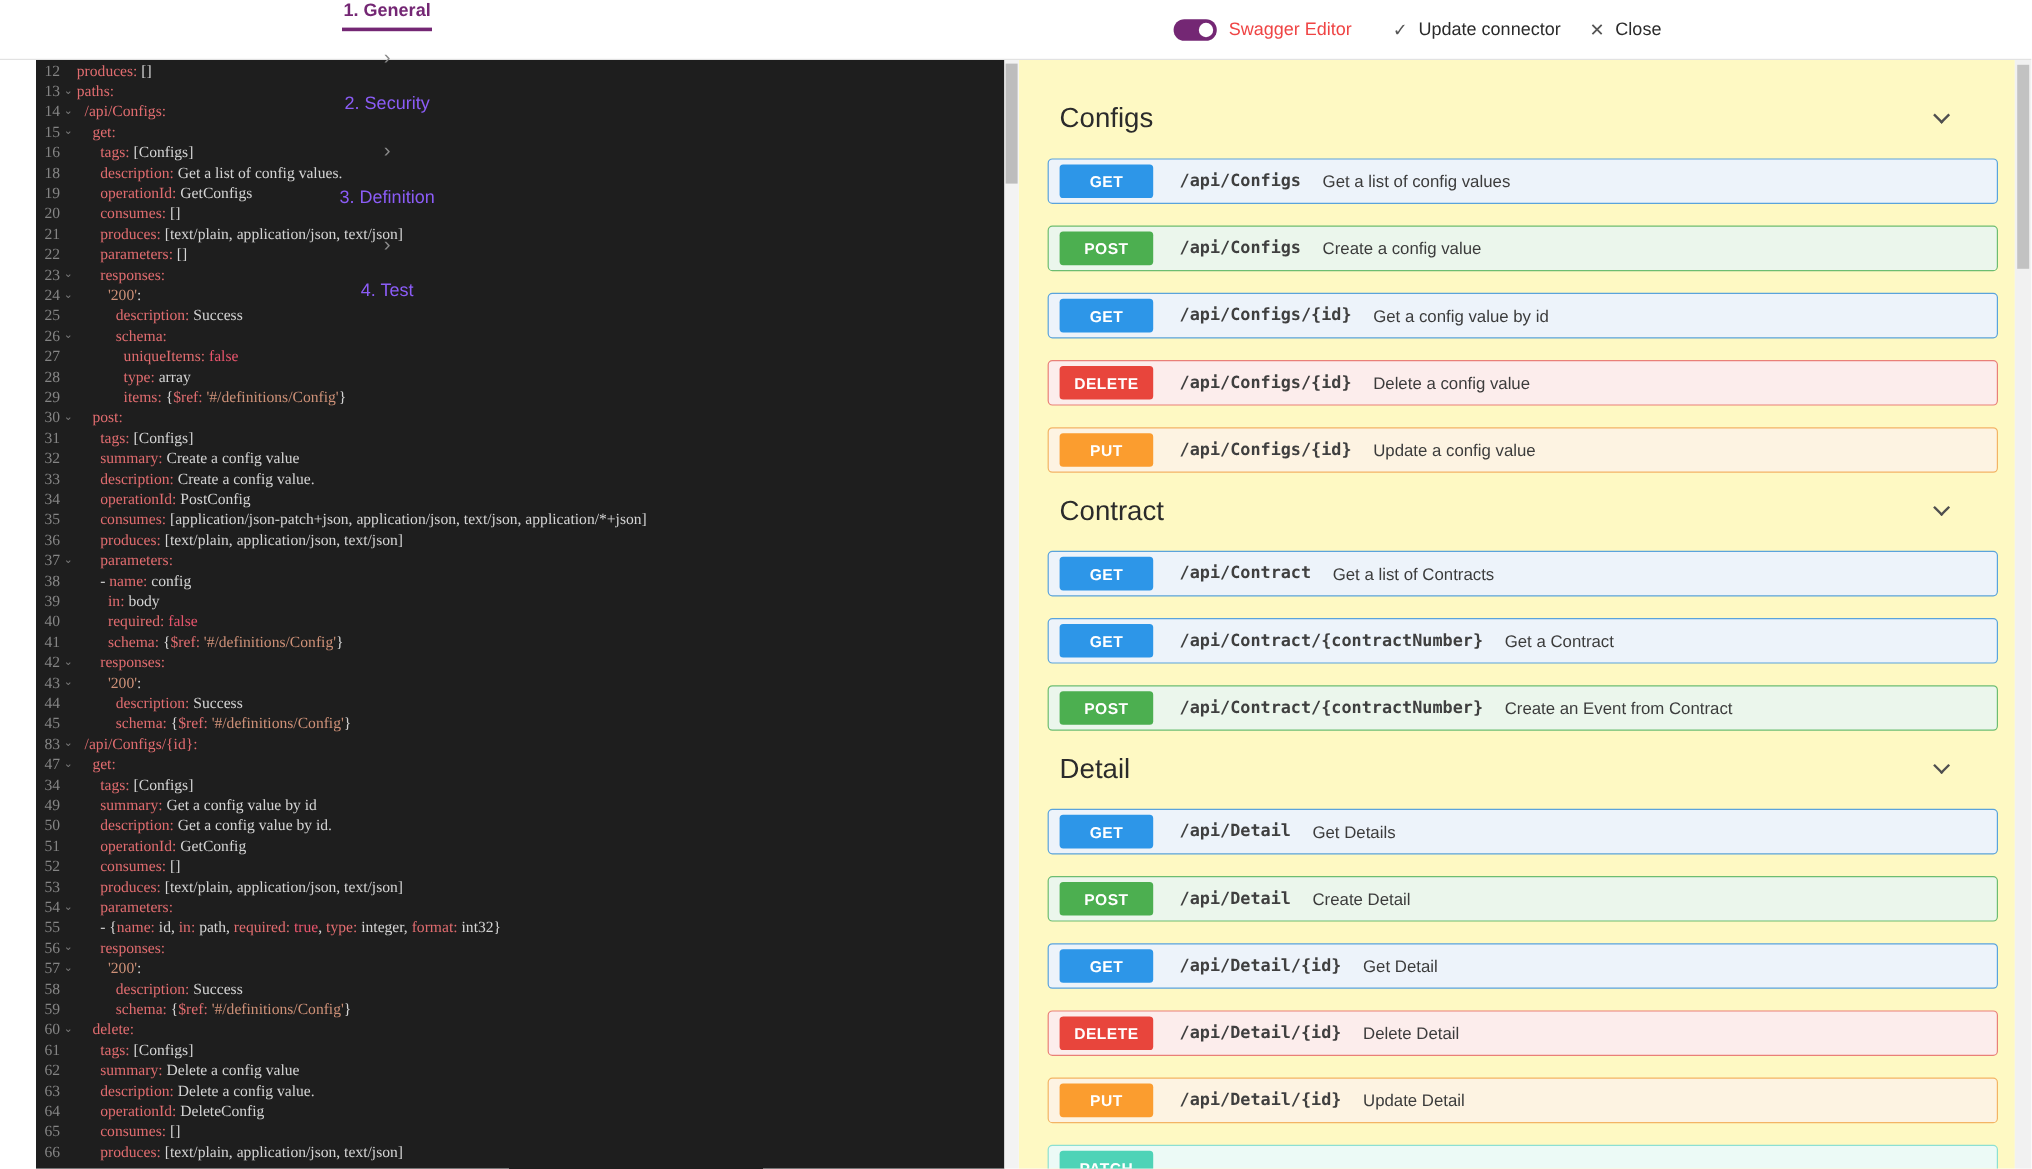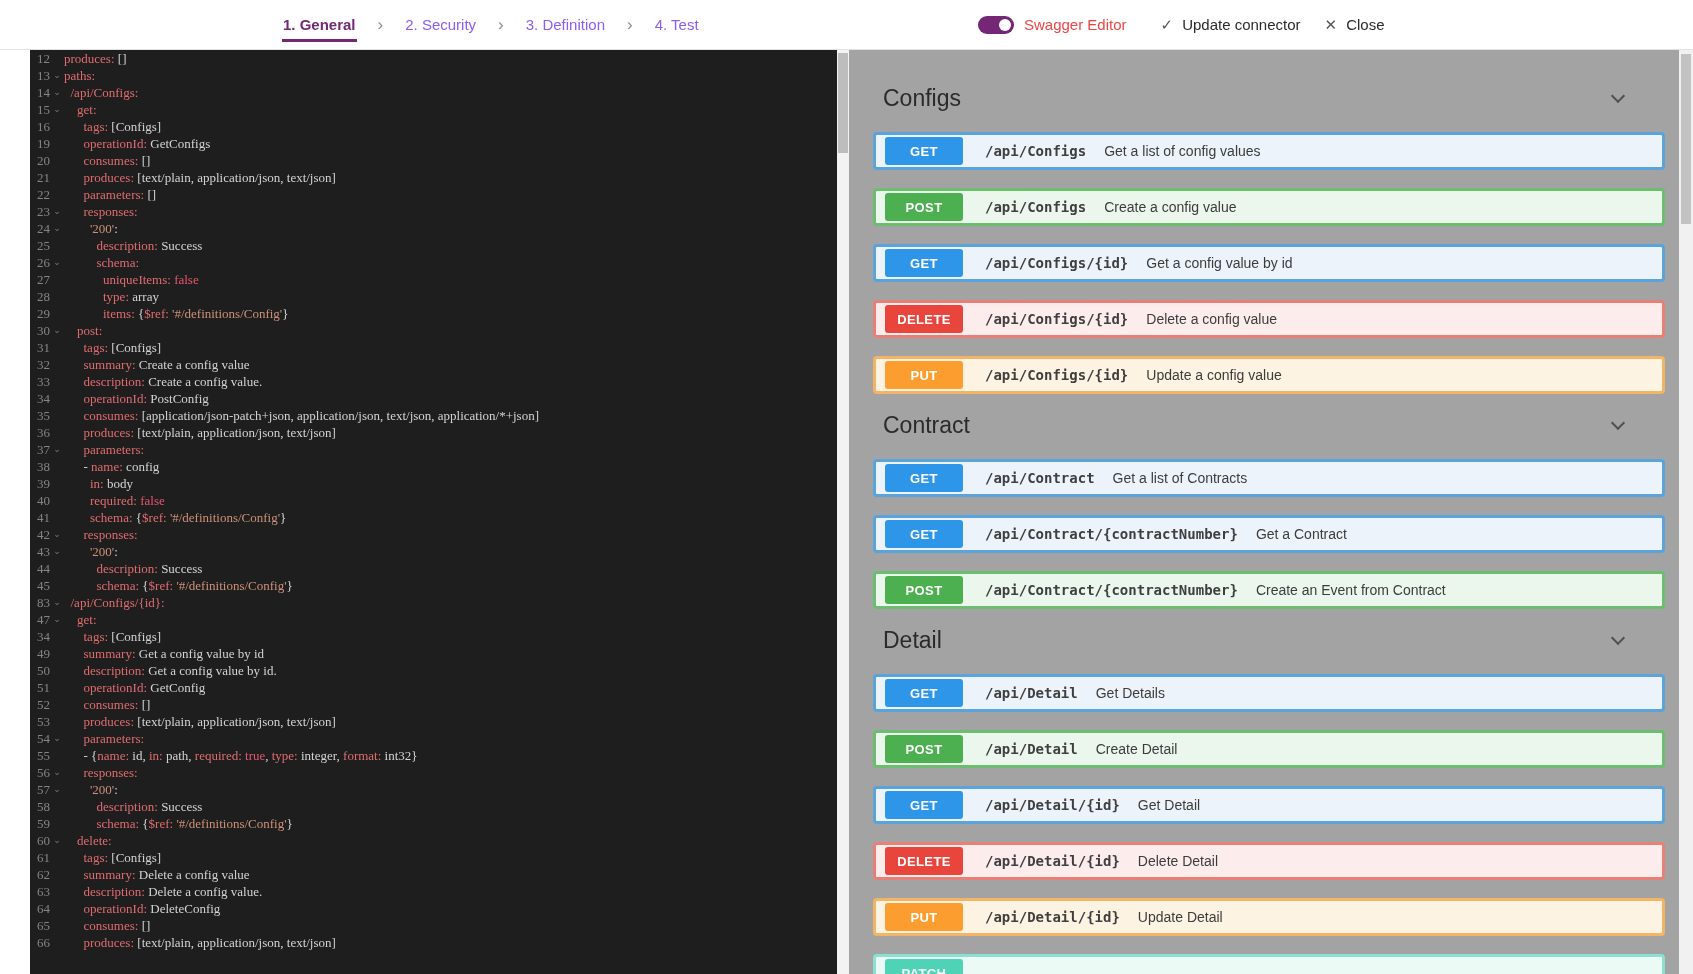--- a/index.html
+++ b/index.html
@@ -12,21 +12,21 @@
     --ln-color:#858585;
   }
   *{box-sizing:border-box;}
   html,body{margin:0;padding:0;}
   body{
     width:1693px;height:974px;overflow:hidden;background:#fff;
     font-family:"Liberation Sans",sans-serif;color:#2b2b2b;cursor:default;
   }
   
   .topbar{height:50px;position:relative;background:#fff;border-bottom:1px solid #e2e2e2;}
-  .steps{position:absolute;left:283px;top:0;height:100%;display:flex;align-items:center;gap:22px;}
+  .steps{position:absolute;left:283px;top:0;height:100%;display:flex;align-items:center;gap:22px;flex-direction:column;}
   .step{font-size:15px;color:#8b5cf6;position:relative;cursor:pointer;white-space:nowrap;}
   .step.active{color:var(--accent);font-weight:700;}
   .step.active::after{content:"";position:absolute;left:-1px;right:-1px;bottom:-9px;height:3px;background:var(--accent);}
   .sep{color:#8a8a8a;font-size:17px;line-height:1;}
   .controls{position:absolute;left:978px;top:0;height:100%;display:flex;align-items:center;}
   .toggle-group{display:flex;align-items:center;cursor:pointer;}
   .toggle{width:36px;height:18px;border-radius:9px;background:var(--accent);position:relative;display:inline-block;}
   .toggle .knob{position:absolute;right:3px;top:3px;width:12px;height:12px;border-radius:50%;background:#fff;}
   .toggle-label{margin-left:10px;font-size:15px;color:#ef4444;}
   .ctrl{display:flex;align-items:center;gap:9px;background:none;border:none;font:inherit;font-size:15px;color:#2b2b2b;cursor:pointer;padding:0;}
@@ -43,26 +43,26 @@
   .line{display:flex;height:17px;line-height:17px;}
   .ln{width:20px;flex:none;text-align:right;color:var(--ln-color);}
   .fold{width:14px;flex:none;text-align:center;color:#7a7a7a;font-size:9px;line-height:17px;}
   .src{white-space:pre;color:var(--tk-plain);}
   .tk-key{color:var(--tk-key);}
   .tk-str{color:var(--tk-str);}
   .tk-bool{color:var(--tk-bool);}
   .editor-sb{width:12px;flex:none;background:#f3f3f3;position:relative;}
   .editor-sb .thumb{position:absolute;top:3px;left:1px;right:1px;height:100px;background:#bdbdbd;}
   
-  .panel{flex:1;background:#a3a3a3;overflow:hidden;padding:35px 14px 0 24px;}
+  .panel{flex:1;background:#fef9c3;overflow:hidden;padding:35px 14px 0 24px;}
   .section{margin-bottom:7px;}
   .section-header{display:flex;align-items:center;justify-content:space-between;padding:0 42px 0 10px;margin-bottom:20px;height:27px;}
   .section-title{font-size:23px;color:#2b2b2b;font-weight:400;}
   .chev{width:10px;height:10px;border-right:2px solid #4f4f4f;border-bottom:2px solid #4f4f4f;transform:rotate(45deg);margin-top:-6px;cursor:pointer;}
-  .op-row{display:flex;align-items:center;height:38px;border:3px solid #c2410c;border-radius:4px;margin-bottom:18px;cursor:pointer;}
+  .op-row{display:flex;align-items:center;height:38px;border:1px solid #c2410c;border-radius:4px;margin-bottom:18px;cursor:pointer;}
   .op-badge{min-width:78px;height:28px;margin-left:9px;padding:0 10px;border-radius:3px;color:#fff;font-weight:700;font-size:13px;letter-spacing:.4px;display:flex;align-items:center;justify-content:center;flex:none;}
   .op-path{margin-left:22px;font-family:"DejaVu Sans Mono","Liberation Mono",monospace;font-weight:700;font-size:14px;color:#3f3f3f;white-space:nowrap;}
   .op-desc{margin-left:18px;font-size:14px;color:#3c3c3c;white-space:nowrap;}
   .page-sb{width:14px;flex:none;background:#f1f1f1;position:relative;}
   .page-sb .thumb{position:absolute;top:4px;left:2px;right:2px;height:170px;background:#c2c2c2;}
 </style>
 </head>
 <body>
 
 <div class="app">
@@ -119,20 +119,25 @@
             <span class="ln">15</span>
             <span class="fold">⌄</span>
             <span class="src">    <span class="tk-key">get:</span></span>
           </div>
           <div class="line">
             <span class="ln">16</span>
             <span class="fold"></span>
             <span class="src">      <span class="tk-key">tags:</span> [Configs]</span>
           </div>
           <div class="line">
+            <span class="ln">18</span>
+            <span class="fold"></span>
+            <span class="src">      <span class="tk-key">description:</span> Get a list of config values.</span>
+          </div>
+          <div class="line">
             <span class="ln">19</span>
             <span class="fold"></span>
             <span class="src">      <span class="tk-key">operationId:</span> GetConfigs</span>
           </div>
           <div class="line">
             <span class="ln">20</span>
             <span class="fold"></span>
             <span class="src">      <span class="tk-key">consumes:</span> []</span>
           </div>
           <div class="line">

